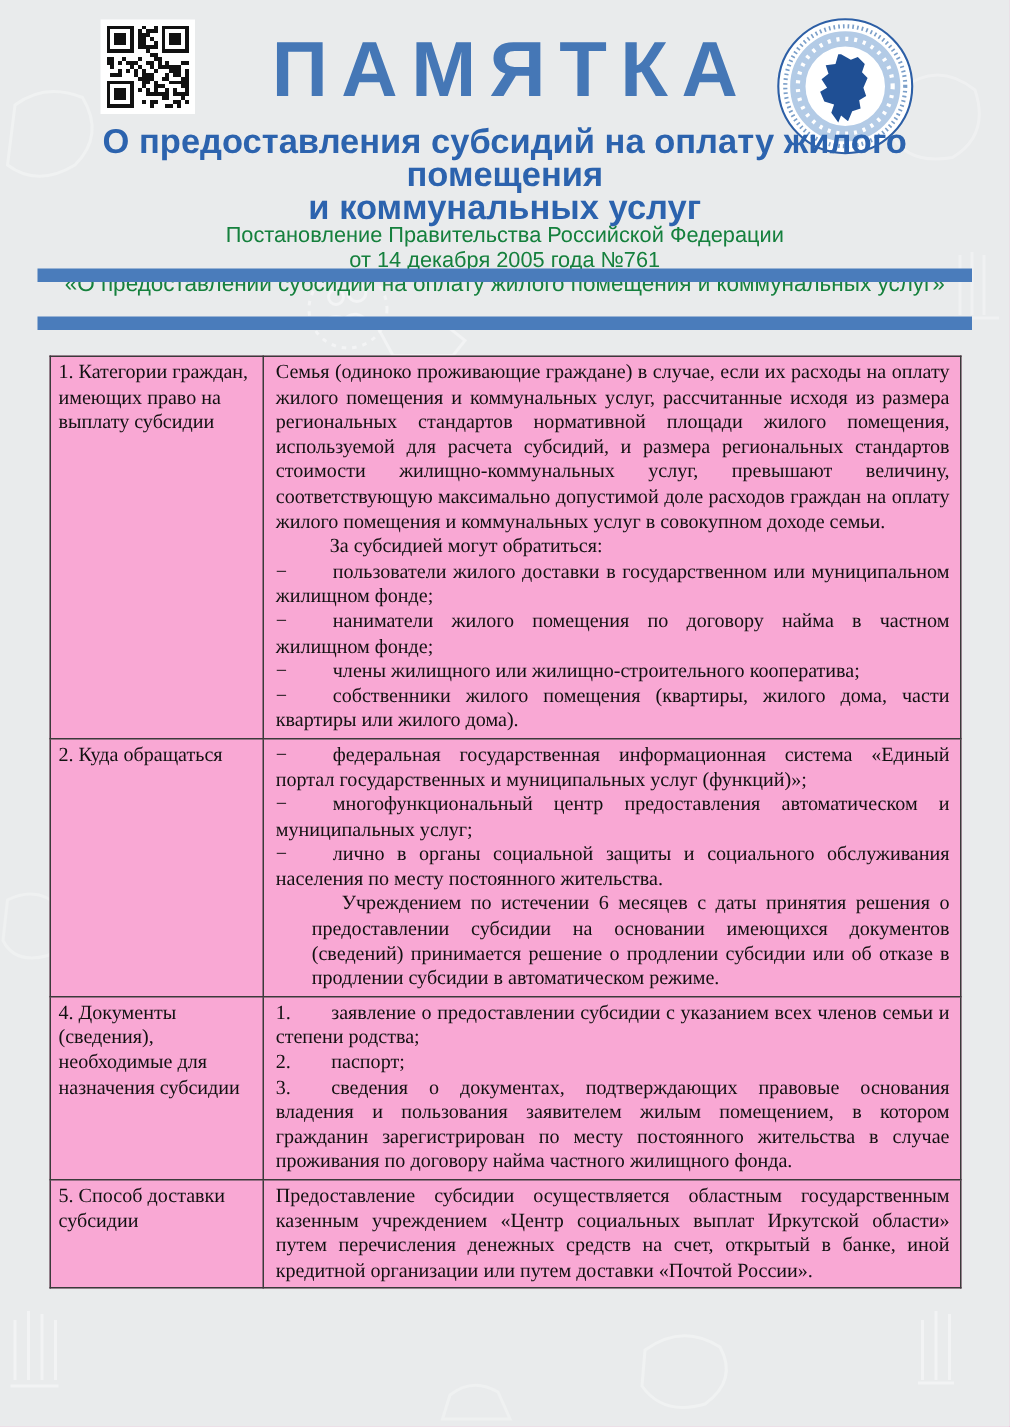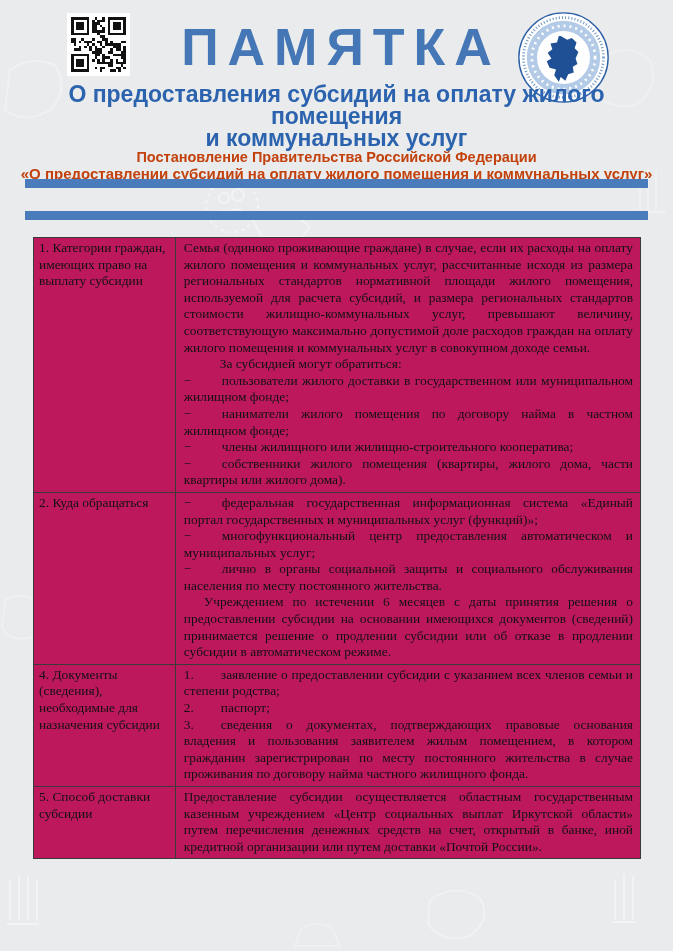--- a/index.html
+++ b/index.html
@@ -37,45 +37,45 @@
     white-space:nowrap;
   }
   .seal{position:absolute;left:517px;top:11px;width:93px;height:93px;}
   .seal svg{width:100%;height:100%;display:block;}
 
   .header-text{
     position:absolute;top:83px;left:0;width:673px;text-align:center;
     font-family:"Liberation Sans",sans-serif;color:var(--accent-blue);
   }
   .subtitle-line{font-size:23px;font-weight:bold;line-height:22px;}
-  .decree-line{font-size:14.5px;font-weight:bold;line-height:16.5px;color:#c2410c;}
+  .decree-line{font-size:14.5px;font-weight:normal;line-height:16.5px;color:#15803d;}
   .decree-line.wide{font-size:15px;}
 
   .bar{
     position:absolute;left:25px;width:623px;height:9px;
     background:var(--bar-blue);
   }
   .bar.top{top:179px;}
   .bar.bottom{top:211px;}
 
   
   .info-table{
     position:absolute;left:33px;top:237px;width:608px;
-    border-collapse:collapse;background:#be185d;
+    border-collapse:collapse;background:#f9a8d4;
     font-size:13.4px;line-height:16.6px;color:#111;
   }
   .info-table td{
     border:1px solid var(--table-border);
     vertical-align:top;
   }
   .label-cell{width:142px;padding:2px 4px 2px 5px;}
   .content-cell{width:466px;padding:2px 7px 3px 8px;}
   .block{text-align:justify;}
   .block.p-indent{text-indent:36px;}
-  .block.p-indent-sm{text-indent:20px;}
+  .block.p-indent-sm{text-indent:20px;margin-left:24px;}
   .block .marker{display:inline-block;width:38px;}
   .block.num .marker{width:37px;}
 </style>
 </head>
 <body>
 
 <div class="page">
 
   <svg class="watermarks" viewBox="0 0 673 951" fill="none" stroke="#ffffff" stroke-width="2">
     <path d="M10,70 q20,-15 45,-5 q15,25 -5,45 q-25,15 -45,0 z" opacity=".6"></path>
@@ -236,20 +236,21 @@
       <circle cx="50" cy="50" r="34" fill="none" stroke="#ffffff" stroke-width="3" stroke-dasharray="2.2 4.2"></circle>
       <circle cx="50" cy="50" r="27" fill="#ffffff"></circle>
       <path d="M47,27 l7,4 5,-2 5,5 -2,6 4,4 -3,7 2,6 -5,3 1,6 -6,2 -3,7 -5,-4 -2,5 -5,-7 2,-6 -7,-2 -3,-7 5,-3 -4,-6 5,-4 -2,-6 7,-1 2,-7 z" fill="#1f4f94"></path>
     </svg>
   </div>
 
   <div class="header-text">
     <div class="subtitle-line">О предоставления субсидий на оплату жилого помещения</div>
     <div class="subtitle-line">и коммунальных услуг</div>
     <div class="decree-line">Постановление Правительства Российской Федерации</div>
+    <div class="decree-line">от 14 декабря 2005 года №761</div>
     <div class="decree-line wide">«О предоставлении субсидий на оплату жилого помещения и коммунальных услуг»</div>
   </div>
 
   <div class="bar top"></div>
   <div class="bar bottom"></div>
 
   <table class="info-table">
     <tbody>
         <tr>
           <td class="label-cell">1. Категории граждан, имеющих право на выплату субсидии</td>

